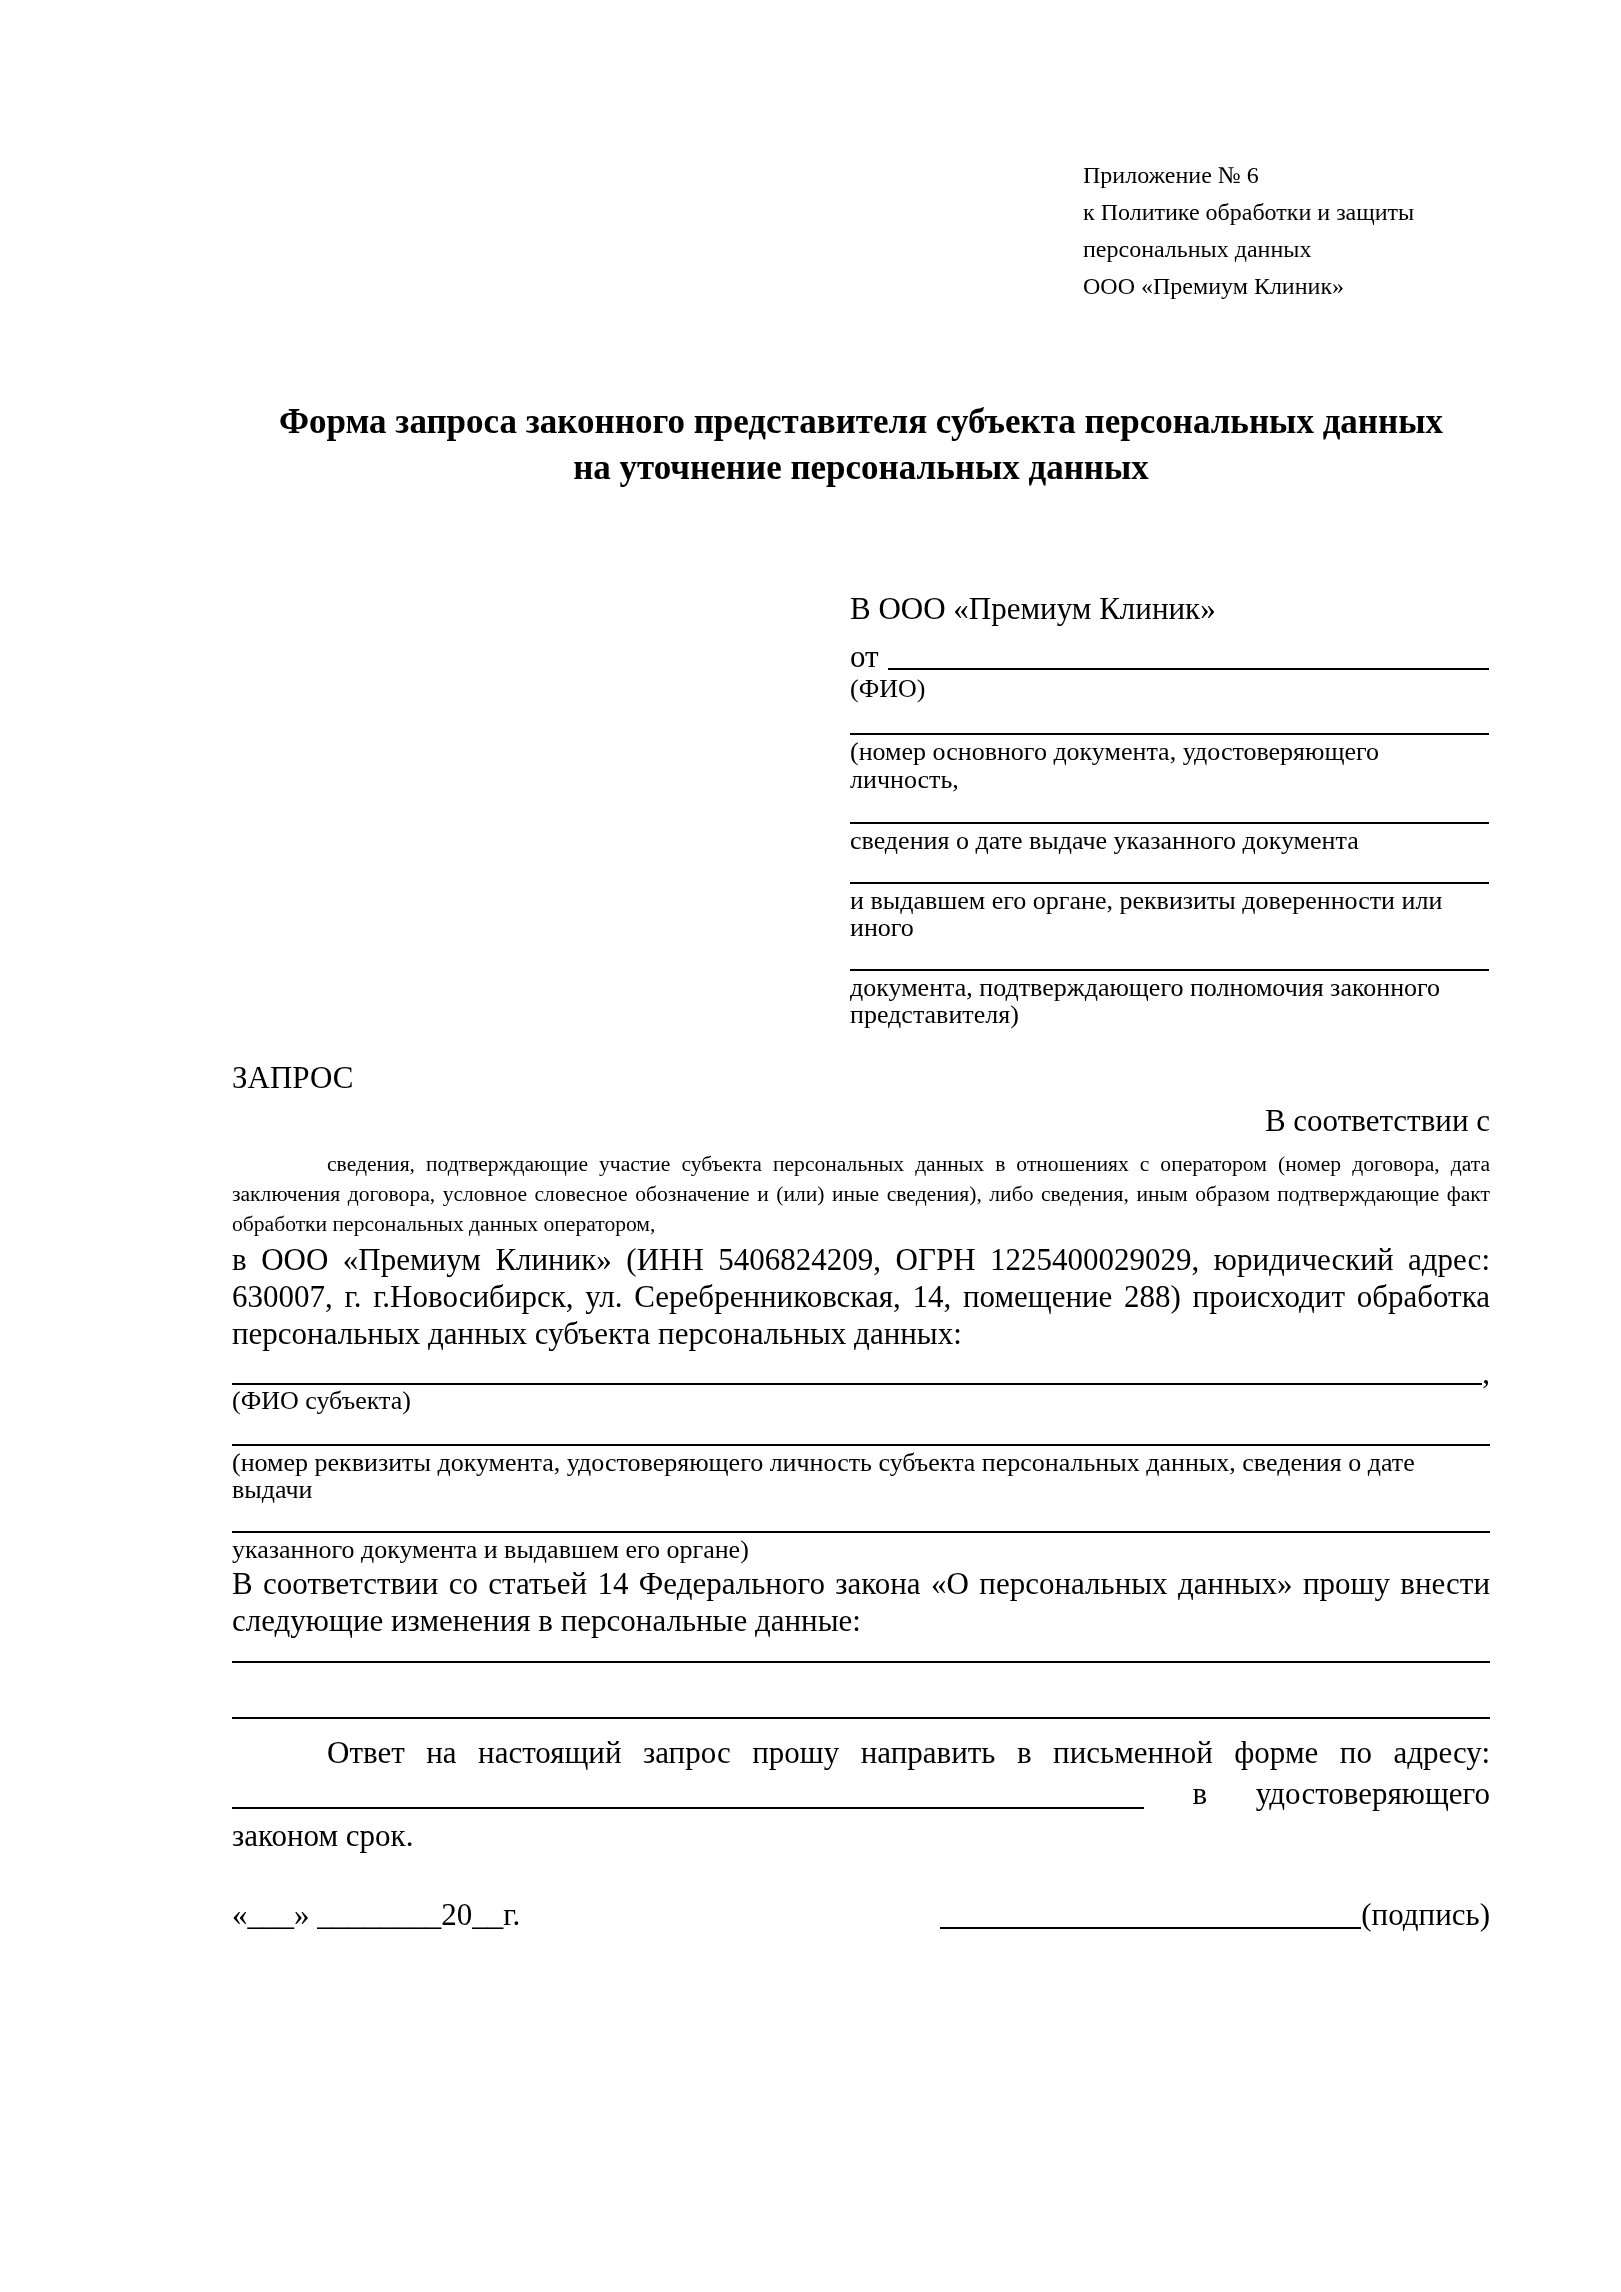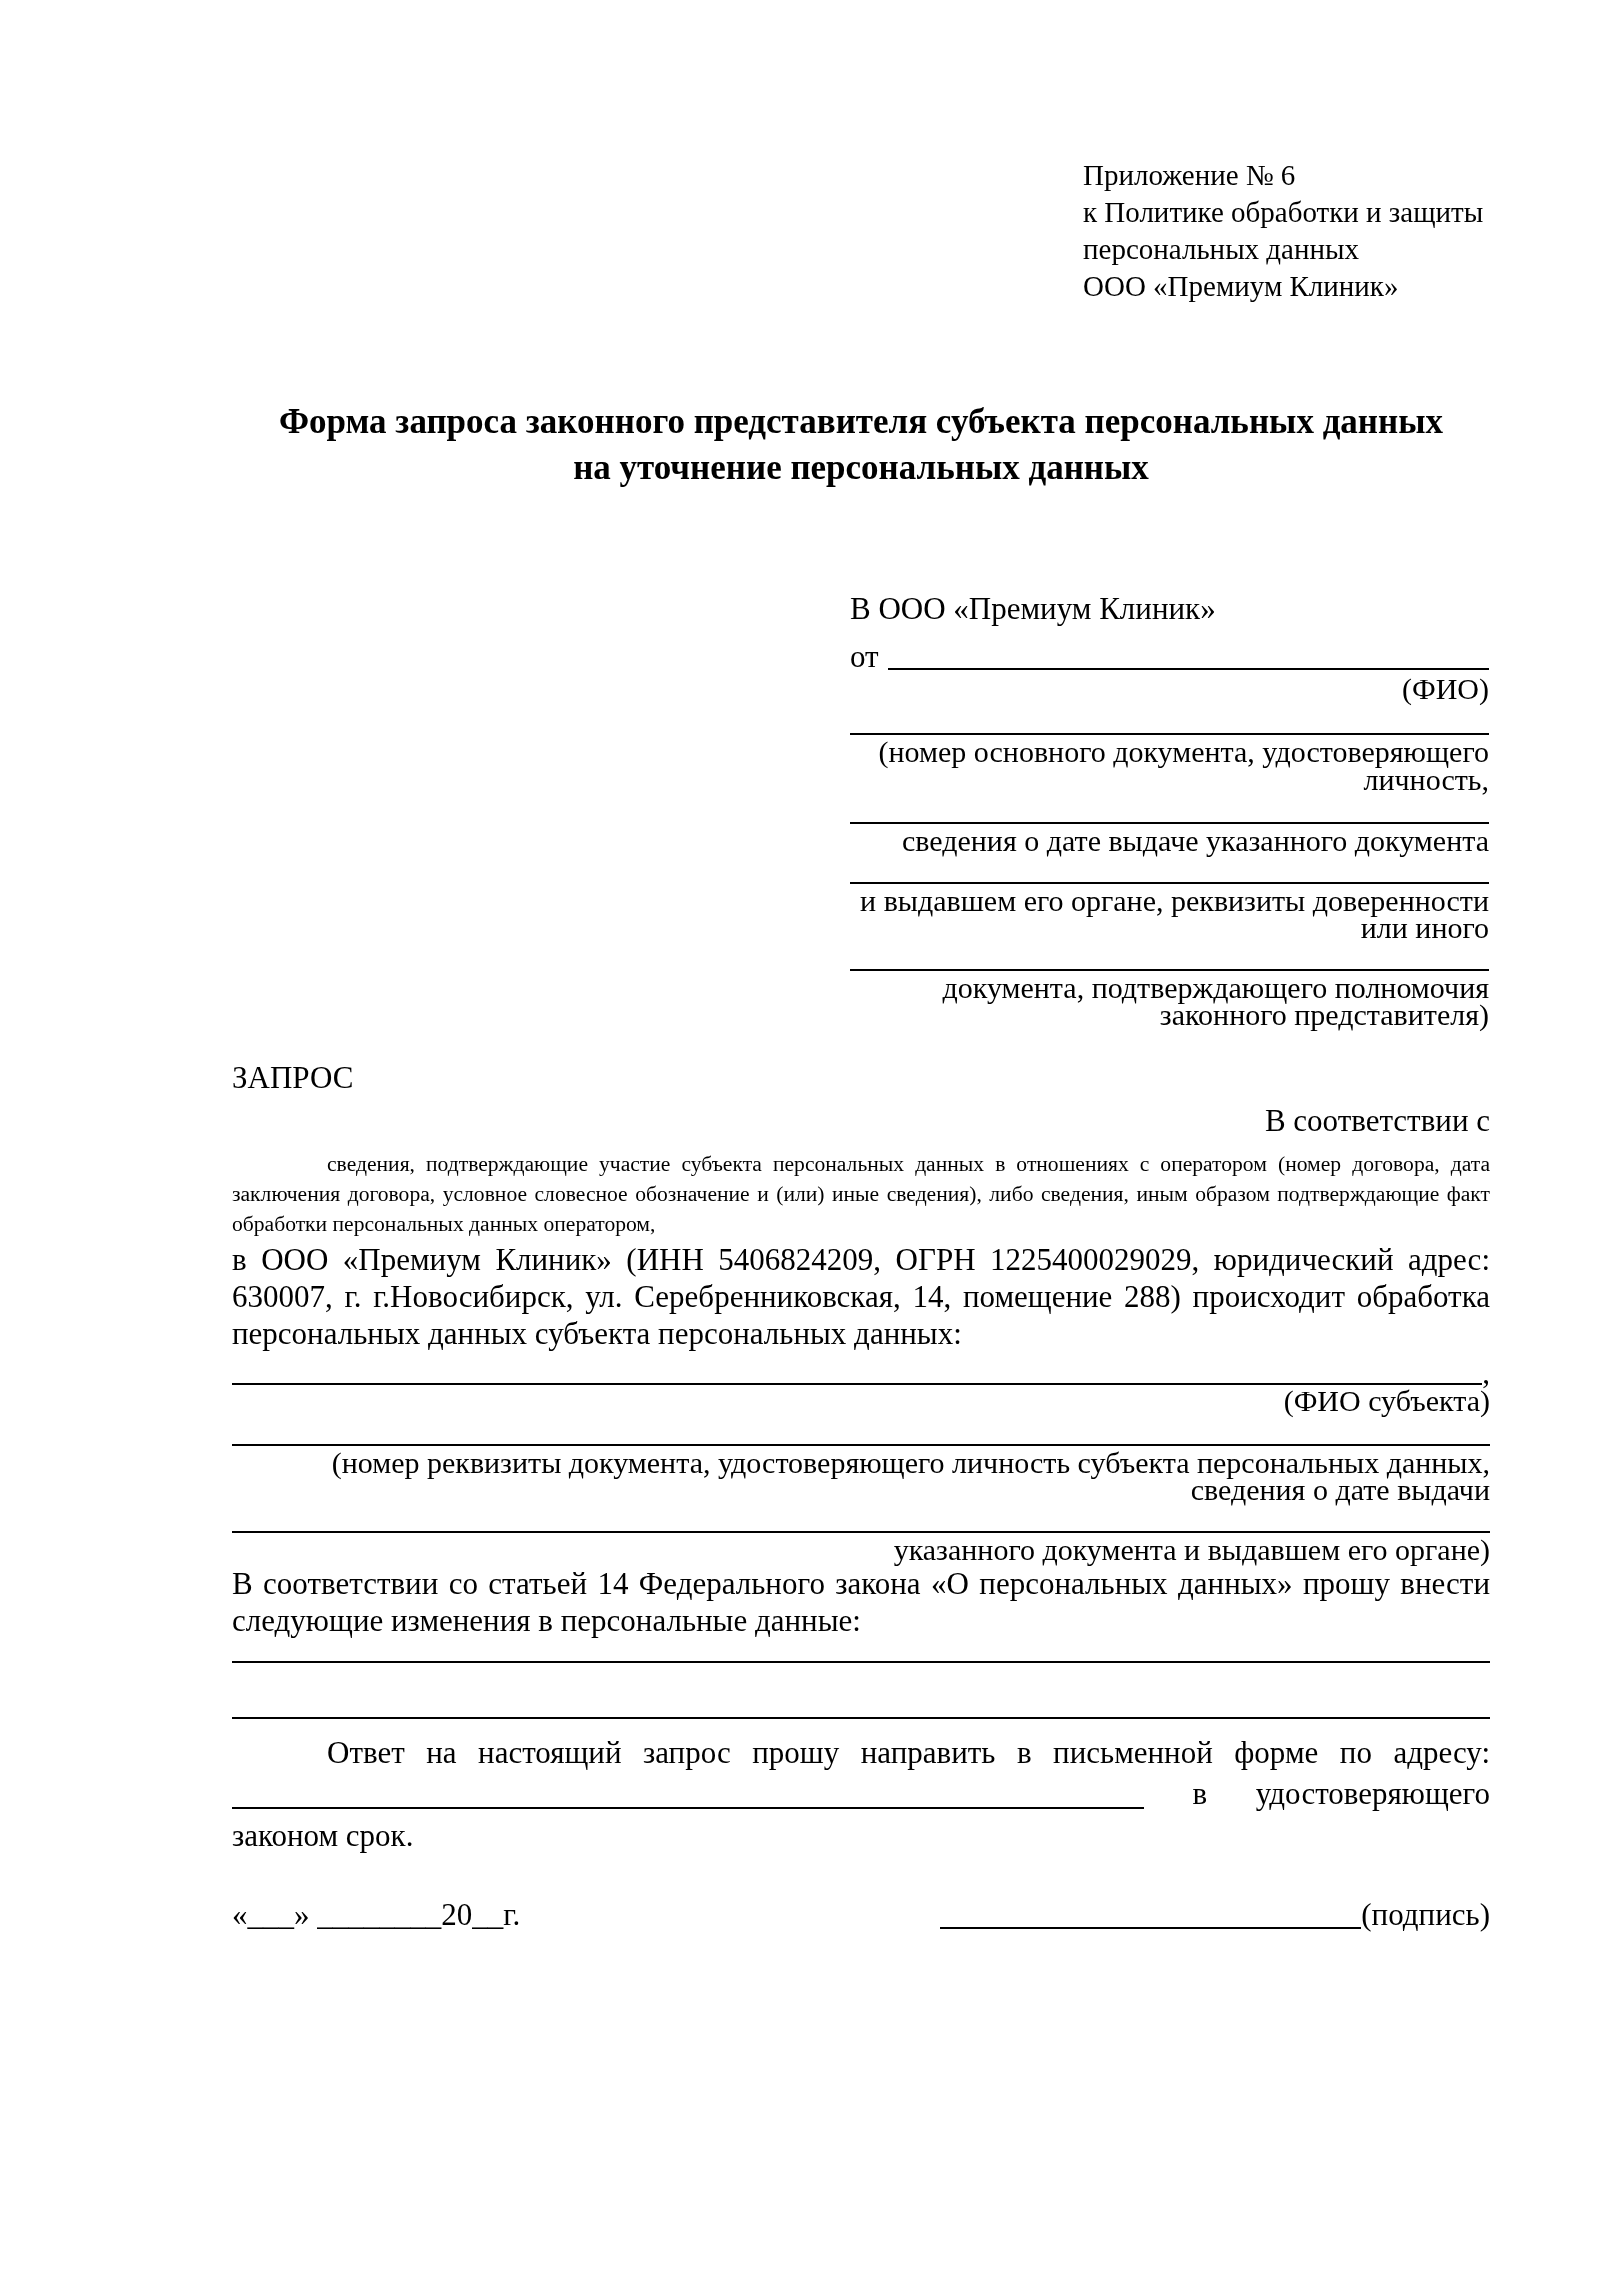--- a/index.html
+++ b/index.html
@@ -11,39 +11,39 @@
     padding: 157px 131px 0 232px;
     background: #ffffff;
     color: #000000;
     font-family: "Liberation Serif", "DejaVu Serif", serif;
     font-size: 31px;
     line-height: 37px;
     overflow: hidden;
   }
 
   
-  .annex { margin-left: 851px; font-size: 29px; line-height: 37px; }
+  .annex { margin-left: 851px; font-size: 24px; line-height: 37px; }
   .annex div { white-space: nowrap; }
 
   
   .doc-title {
     margin: 94px 0 0 0;
     text-align: center;
     font-weight: bold;
     font-size: 35px;
     line-height: 46px;
   }
   .doc-title div { white-space: nowrap; }
 
   
   .addressee { margin-left: 618px; width: 639px; margin-top: 98px; }
   .addr-to { line-height: 39px; }
   .from-row { display: flex; align-items: flex-end; height: 43px; margin-top: 3.9px; }
   .fill { flex: 1 1 auto; border-bottom: 2.9px solid #000; margin: 0 0 4.9px 9.8px; }
-  .small-cap { font-size: 30px; line-height: 27.4px; text-align: right; }
+  .small-cap { font-size: 26px; line-height: 27.4px; text-align: left; }
   .line-block { border-top: 2.9px solid #000; padding-top: 2.9px; }
   .lb1 { margin-top: 31px; }
   .lb2 { margin-top: 29px; }
   .lb3 { margin-top: 27.4px; }
   .lb4 { margin-top: 27.4px; }
 
   
   .zapros { text-align: left; margin-top: 29px; line-height: 41px; }
   .accordance-row { display: flex; align-items: flex-end; height: 45px; margin-top: 3.9px; flex-direction: column; }
   .accordance-label { margin-left: 95px; white-space: nowrap; }

